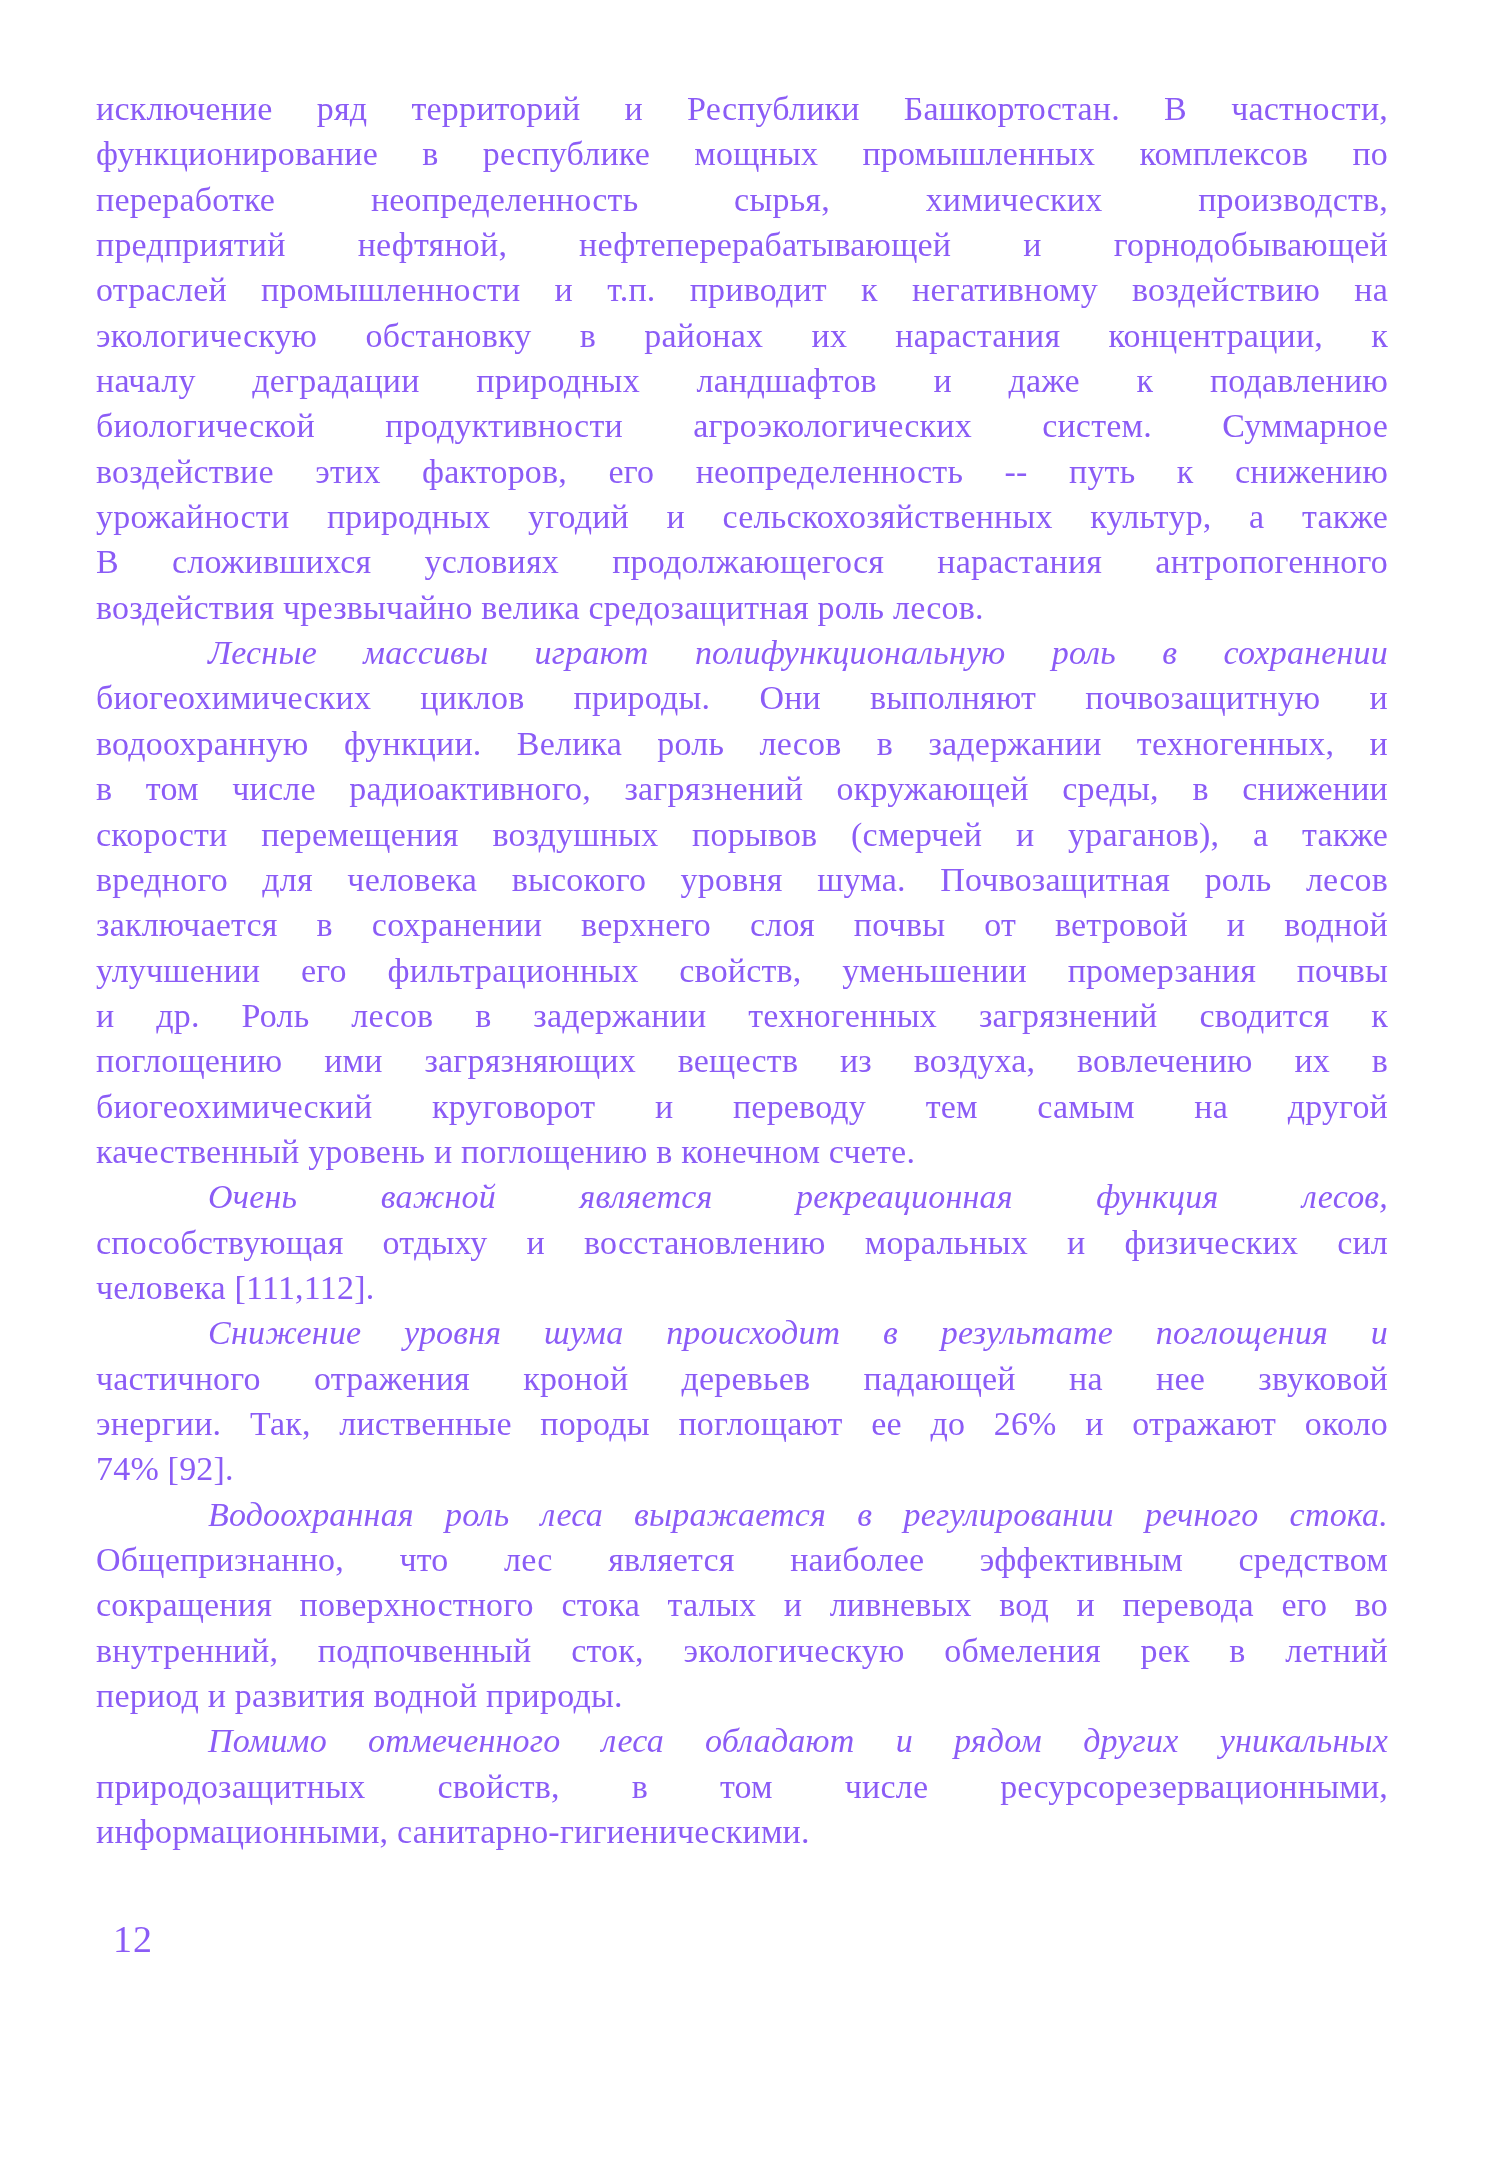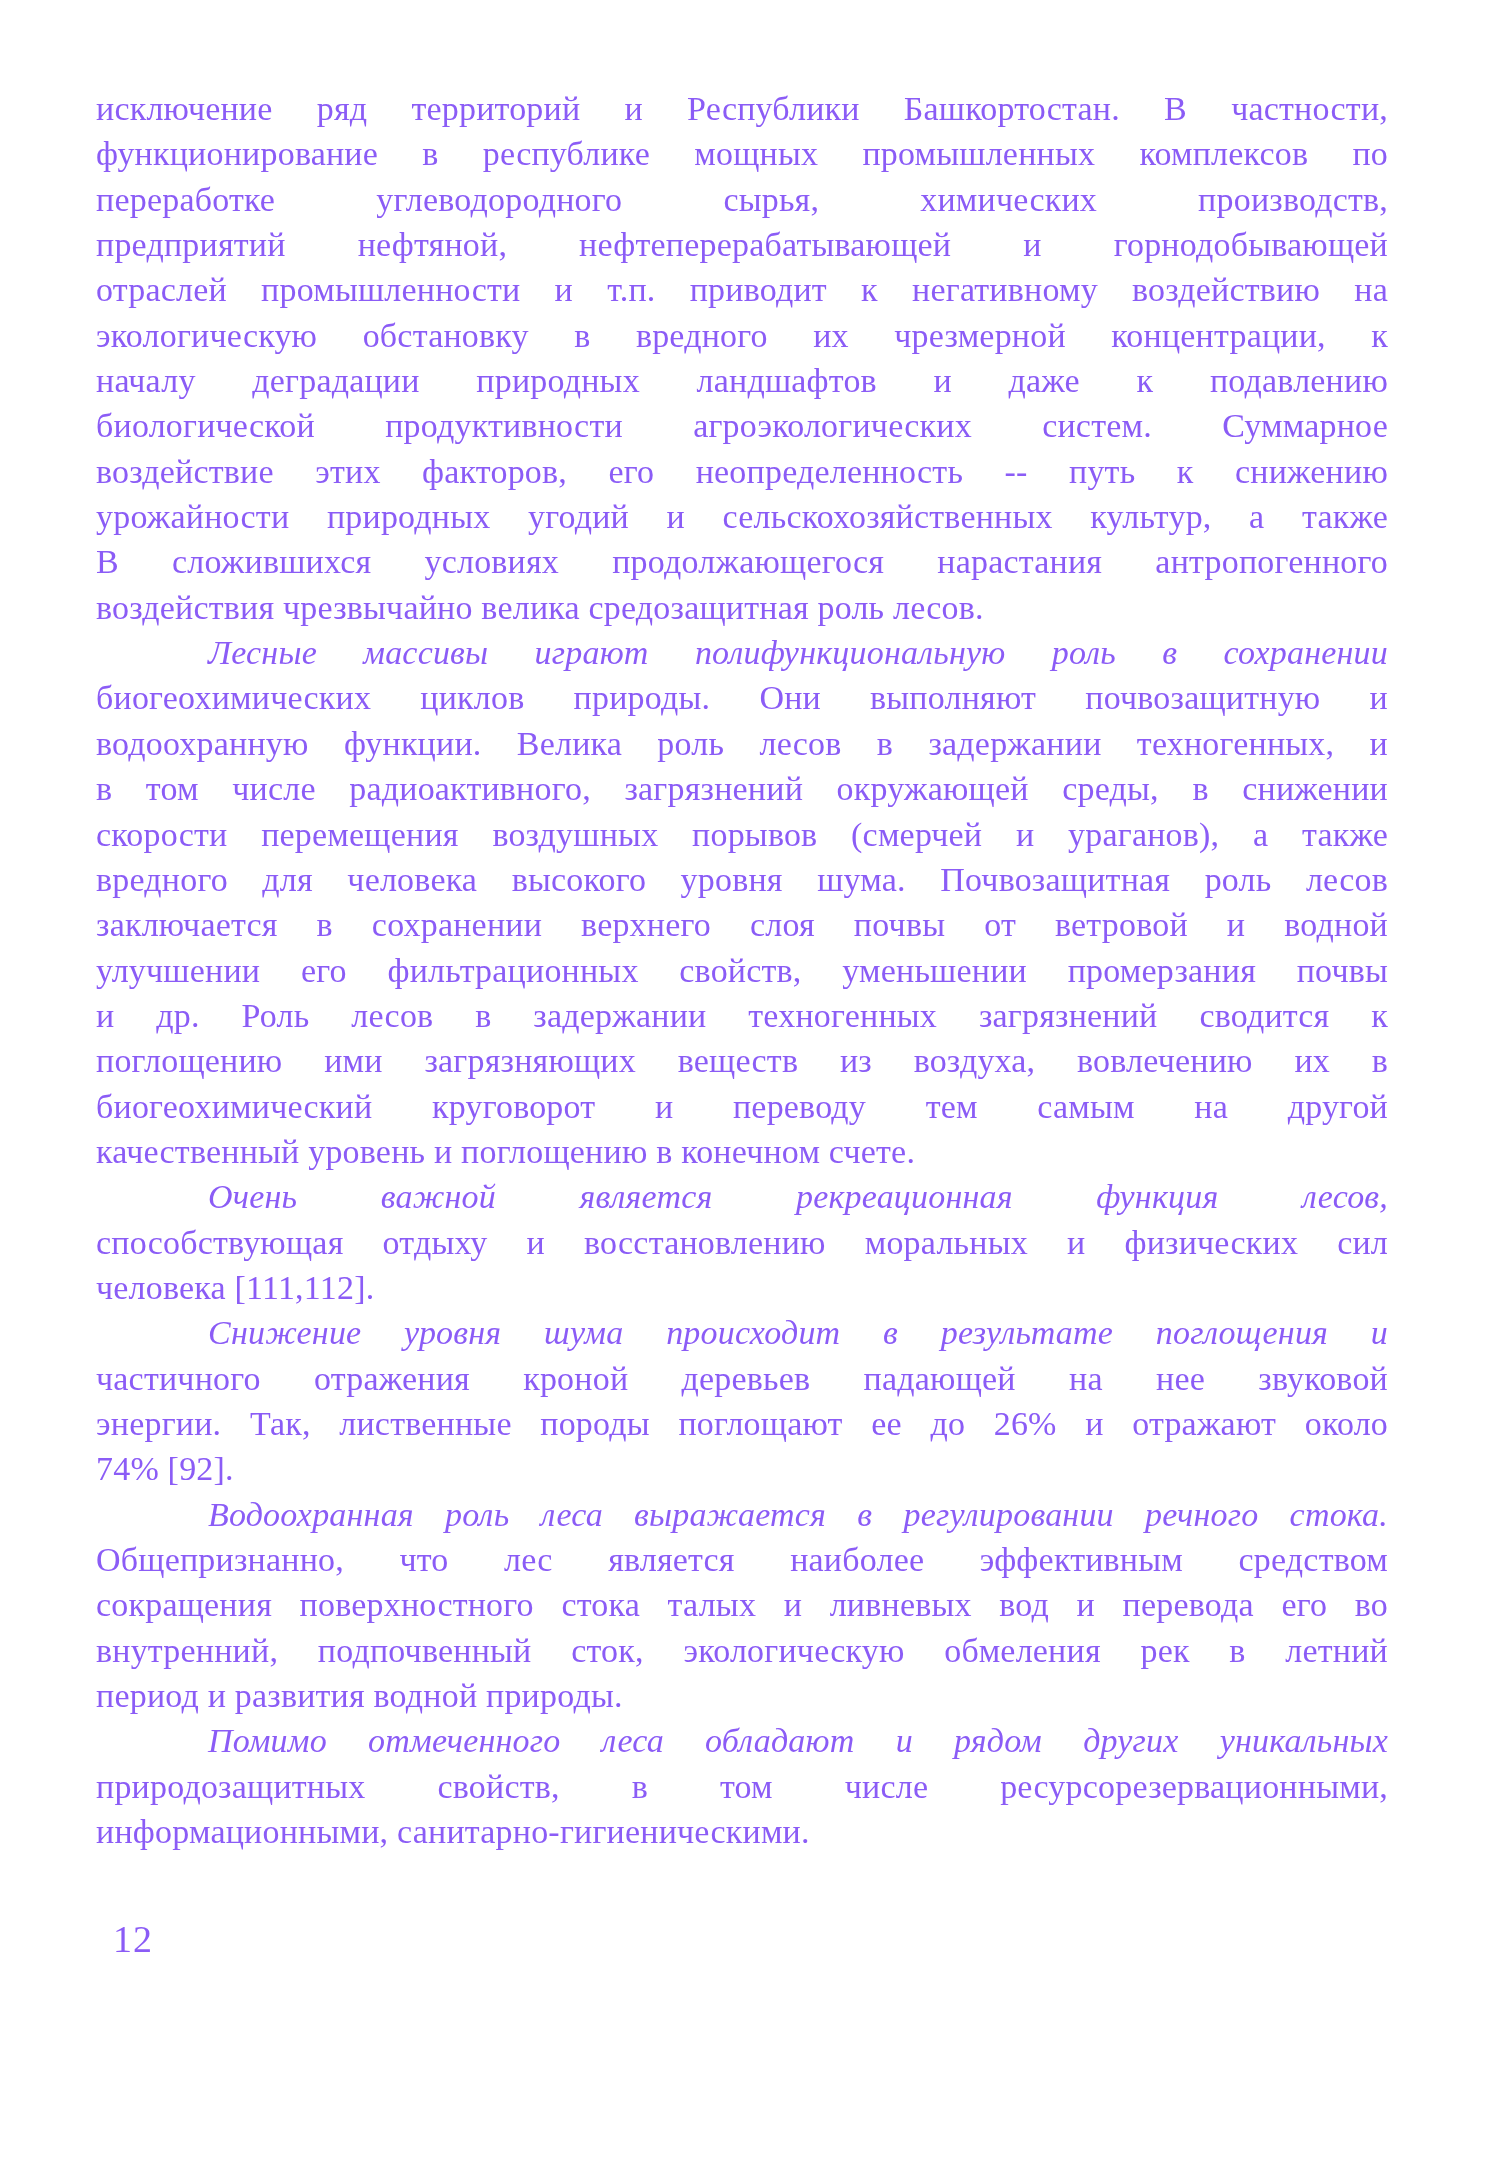--- a/index.html
+++ b/index.html
@@ -46,24 +46,24 @@
 </style>
 </head>
 <body>
 
 <div class="page">
   <main class="text-block">
 
     <section class="para">
       <div class="ln">исключение ряд территорий и Республики Башкортостан. В частности,</div>
       <div class="ln">функционирование в республике мощных промышленных комплексов по</div>
-      <div class="ln">переработке углеводородного сырья, химических производств,</div>
+      <div class="ln">переработке неопределенность сырья, химических производств,</div>
       <div class="ln">предприятий нефтяной, нефтеперерабатывающей и горнодобывающей</div>
       <div class="ln">отраслей промышленности и т.п. приводит к негативному воздействию на</div>
-      <div class="ln">экологическую обстановку в вредного их чрезмерной концентрации, к</div>
+      <div class="ln">экологическую обстановку в районах их нарастания концентрации, к</div>
       <div class="ln">началу деградации природных ландшафтов и даже к подавлению</div>
       <div class="ln">биологической продуктивности агроэкологических систем. Суммарное</div>
       <div class="ln">воздействие этих факторов, его неопределенность -- путь к снижению</div>
       <div class="ln">урожайности природных угодий и сельскохозяйственных культур, а также</div>
       <div class="ln">В сложившихся условиях продолжающегося нарастания антропогенного</div>
       <div class="ln end">воздействия чрезвычайно велика средозащитная роль лесов.</div>
     </section>
 
     <section class="para">
       <div class="ln ind">Лесные массивы играют полифункциональную роль в сохранении</div>

